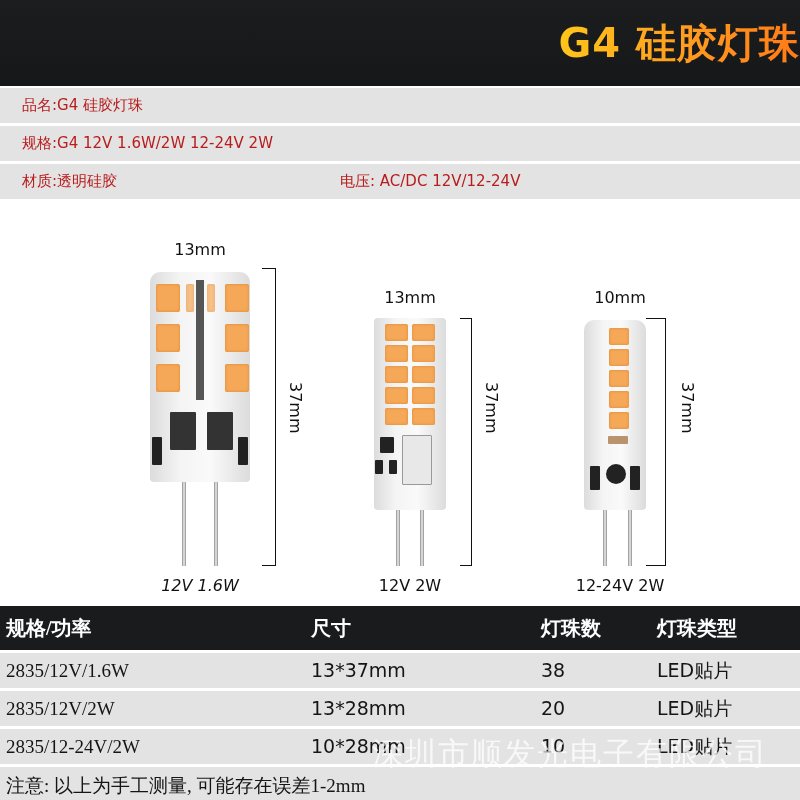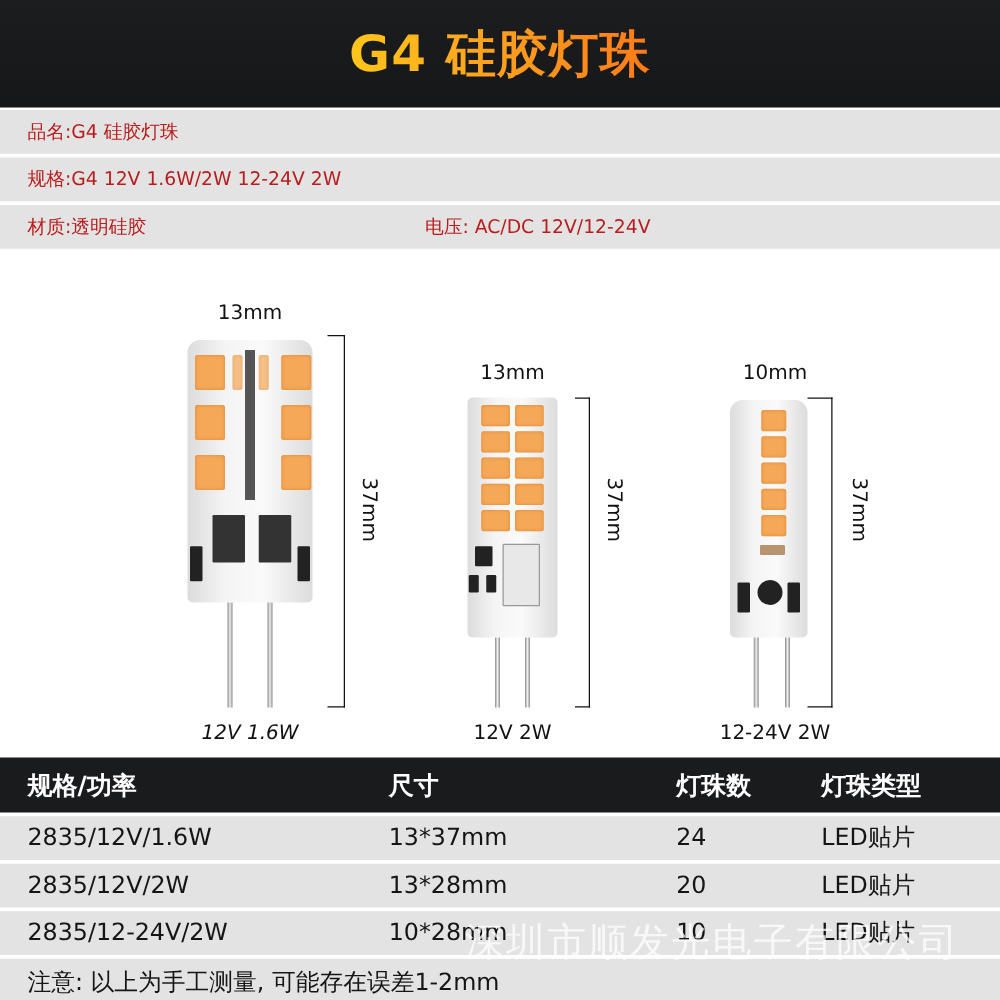--- a/index.html
+++ b/index.html
@@ -2,21 +2,21 @@
 <html><head>
 <meta charset="utf-8">
 <style>
   * { box-sizing: border-box; margin: 0; padding: 0; }
   html, body { width: 800px; height: 800px; background: #ffffff; overflow: hidden; }
   body { position: relative; font-family: "DejaVu Sans", "Liberation Sans", sans-serif; color: #111; }
 
   .header {
     position: absolute; left: 0; top: 0; width: 800px; height: 86px;
     background: linear-gradient(180deg, #1c1d1f 0%, #161719 100%);
-    display: flex; align-items: center; justify-content: center;
+    display: flex; align-items: center; justify-content: flex-end;
   }
   .header-title {
     font-size: 40px; font-weight: bold; letter-spacing: 1px;
     background: linear-gradient(90deg, #ffc61a 0%, #ffa21f 45%, #ff7a18 100%);
     -webkit-background-clip: text; background-clip: text; color: transparent;
   }
 
   .info { position: absolute; left: 0; top: 88px; width: 800px; }
   .info-row {
     height: 35px; background: #e3e3e3; margin-bottom: 3px;
@@ -44,21 +44,21 @@
 
   .table { position: absolute; left: 0; top: 606px; width: 800px; }
   .thead {
     height: 44px; background: #1a1b1d; color: #ffffff; font-size: 20px; font-weight: bold;
     position: relative; line-height: 44px;
   }
   .trow {
     height: 35px; background: #e3e3e3; margin-top: 3px; position: relative;
     font-size: 19px; line-height: 35px; color: #151515;
   }
-  .c0 { position: absolute; left: 22px; }
+  .c0 { position: absolute; left: 6px; font-family: Liberation Serif, serif; }
   .c1 { position: absolute; left: 311px; }
   .c2 { position: absolute; left: 541px; }
   .c3 { position: absolute; left: 657px; }
   .note-row {
     height: 38px; background: #e3e3e3; margin-top: 3px; position: relative;
     font-size: 19px; line-height: 38px; color: #151515;
   }
   .watermark {
     position: absolute; left: 372px; top: 733px; font-size: 31px; color: rgba(255,255,255,0.75);
     letter-spacing: 2px; pointer-events: none;
@@ -162,21 +162,21 @@
 <div class="table">
   <div class="thead">
     <span class="c0">规格/功率</span>
     <span class="c1">尺寸</span>
     <span class="c2">灯珠数</span>
     <span class="c3">灯珠类型</span>
   </div>
   <div class="trow">
     <span class="c0">2835/12V/1.6W</span>
     <span class="c1">13*37mm</span>
-    <span class="c2">24</span>
+    <span class="c2">38</span>
     <span class="c3">LED贴片</span>
   </div>
   <div class="trow">
     <span class="c0">2835/12V/2W</span>
     <span class="c1">13*28mm</span>
     <span class="c2">20</span>
     <span class="c3">LED贴片</span>
   </div>
   <div class="trow">
     <span class="c0">2835/12-24V/2W</span>

